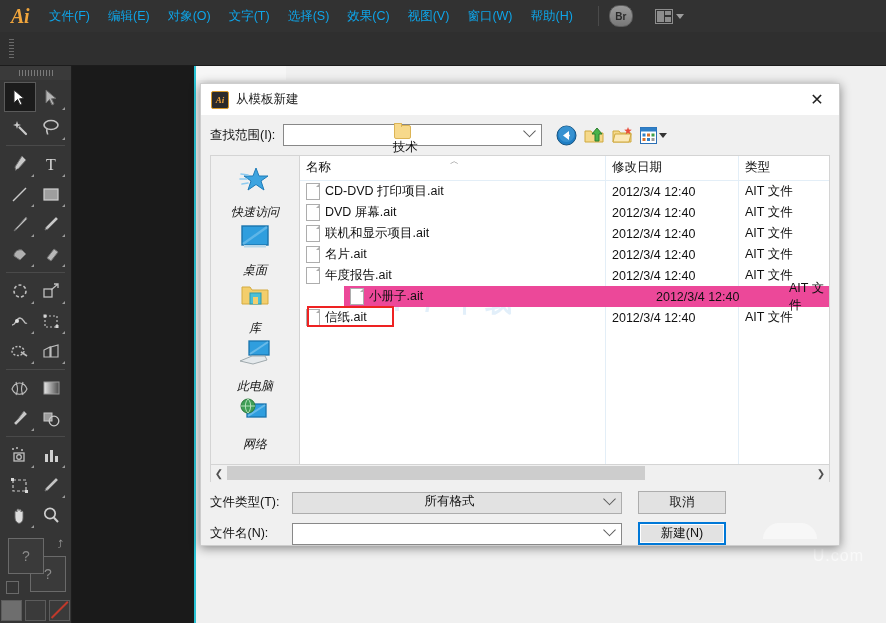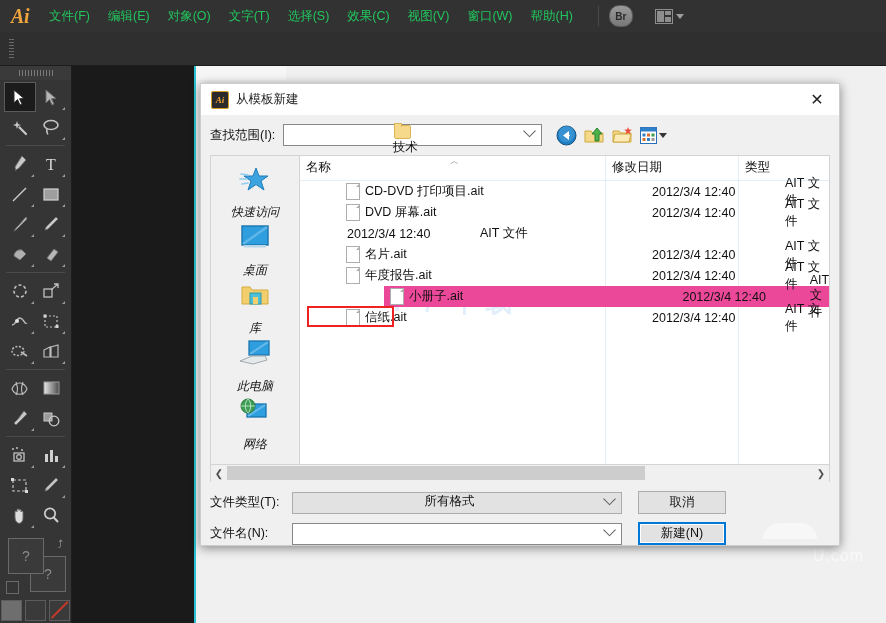--- a/index.html
+++ b/index.html
@@ -36,21 +36,21 @@
     width: 40px; height: 32px;
     display: flex; align-items: center; justify-content: center;
     color: #f0a53c;
     font-size: 20px;
     font-weight: bold;
     font-style: italic;
     letter-spacing: -0.5px;
     font-family: "Liberation Serif", serif;
   }
   .menu-item {
-    color: #22c55e;
+    color: #0ea5e9;
     font-size: 12.5px;
     padding: 0 9px;
     line-height: 32px;
     white-space: nowrap;
     cursor: default;
   }
   .menu-sep {
     width: 1px; height: 20px;
     background: #4a4a4a;
     margin: 0 10px 0 16px;
@@ -395,21 +395,21 @@
     height: 24px;
     align-items: center;
     border-bottom: 1px solid #e3eef7;
     position: relative;
     z-index: 2;
   }
   .hdr div { font-size: 12.5px; color: #111; padding-bottom: 2px; }
   .c-name { width: 305px; padding-left: 6px; box-sizing: border-box; }
   .c-date { width: 133px; padding-left: 7px; box-sizing: border-box; }
   .c-type { flex: 1; padding-left: 7px; box-sizing: border-box; }
-  .rows { position: relative; z-index: 2; padding-left: 40px; }
+  .rows { position: relative; z-index: 2; }
   .row {
     display: flex;
     height: 21px;
     align-items: center;
   }
   .row.sel { background: #ec4899; margin-left: 44px; }
   .row .c-name { display: flex; align-items: center; gap: 5px; }
   .row div { font-size: 12.5px; color: #111; }
   .file-ico {
     width: 12px; height: 15px;
@@ -903,20 +903,24 @@
             </div>
             <div class="row">
               <div class="c-name">
                   <span class="file-ico"></span>
                   <span>DVD 屏幕.ait</span>
                 </div>
               <div class="c-date">2012/3/4 12:40</div>
               <div class="c-type">AIT 文件</div>
             </div>
             <div class="row">
+              <div class="c-name">
+                  <span class="file-ico"></span>
+                  <span>联机和显示项目.ait</span>
+                </div>
               <div class="c-date">2012/3/4 12:40</div>
               <div class="c-type">AIT 文件</div>
             </div>
             <div class="row">
               <div class="c-name">
                   <span class="file-ico"></span>
                   <span>名片.ait</span>
                 </div>
               <div class="c-date">2012/3/4 12:40</div>
               <div class="c-type">AIT 文件</div>

